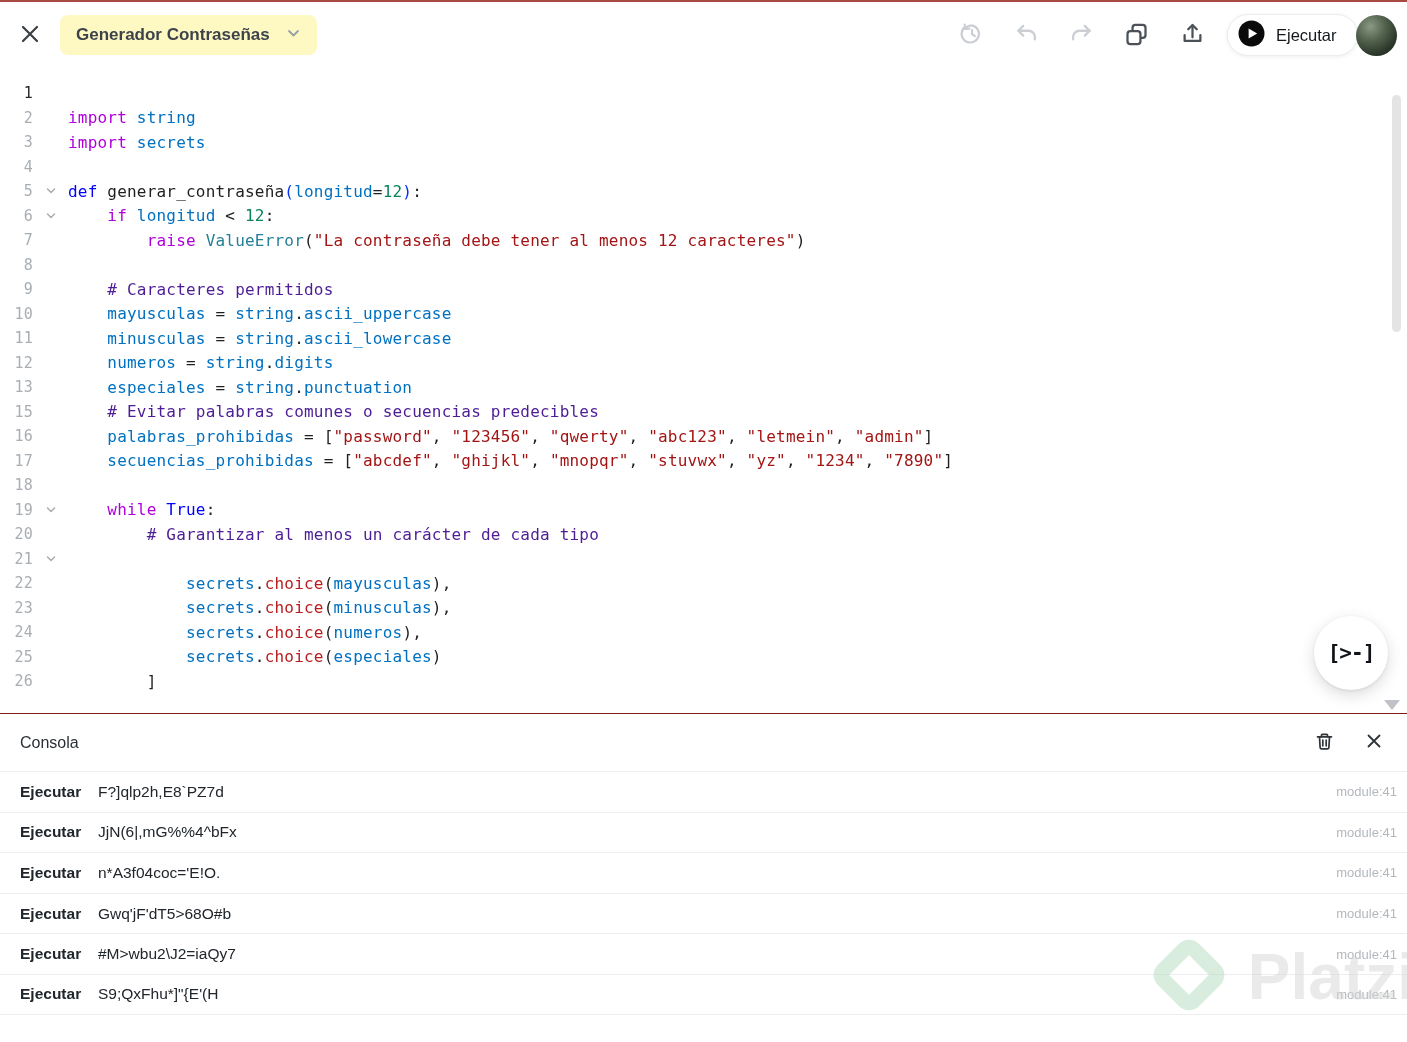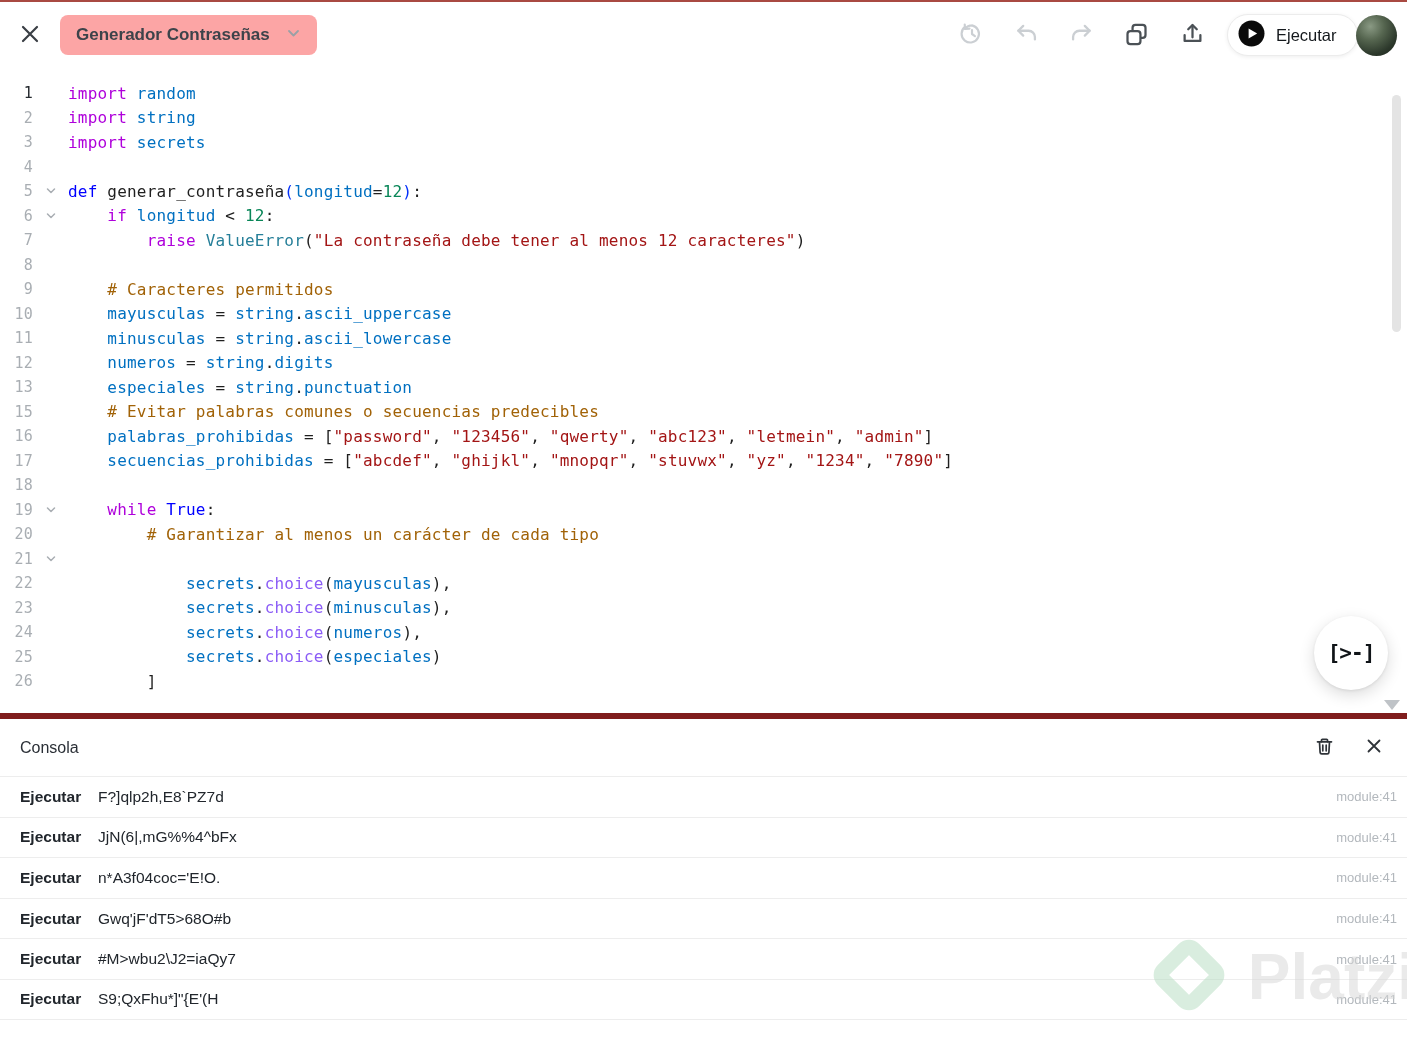--- a/index.html
+++ b/index.html
@@ -8,21 +8,21 @@
     width:1407px; height:1042px; position:relative; overflow:hidden;
     background:#ffffff; font-family:"Liberation Sans", sans-serif;
   }
   
   .top-accent { position:absolute; top:0; left:0; width:1407px; height:2px; background:#a94a42; z-index:10; }
 
   
   .topbar { position:absolute; top:2px; left:0; width:1407px; height:62px; background:#fff; z-index:5; }
   .icon-btn { position:absolute; display:flex; align-items:center; justify-content:center; cursor:pointer; background:none; border:none; padding:0; }
   .close-top { left:17px; top:20px; width:26px; height:26px; }
-  .file-pill { position:absolute; left:60px; top:13px; width:257px; height:40px; background:#fca5a5;
+  .file-pill { position:absolute; left:60px; top:13px; width:257px; height:40px; background:#fef9c3;
     border-radius:8px; display:flex; align-items:center; padding:0 14px 0 16px; cursor:pointer; }
   .file-pill .pill-label { font-size:17px; font-weight:600; color:#3d434a; flex:1; }
   .tb-ic { width:27px; height:27px; top:20px; }
   .run-btn { position:absolute; left:1227px; top:12px; height:42px; padding:0 20px 0 10px;
     background:#fff; border:1px solid #ececec; border-radius:21px; box-shadow:0 1px 4px rgba(0,0,0,.07);
     display:flex; align-items:center; gap:11px; cursor:pointer; }
   .run-btn .run-label { font-size:16.5px; color:#14181c; }
   .avatar { position:absolute; left:1356px; top:13px; width:41px; height:41px; border-radius:50%;
     background:radial-gradient(circle at 35% 28%, #8a9a84 0%, #55654f 35%, #2c382b 70%, #171f17 100%);
     cursor:pointer; overflow:hidden; }
@@ -34,42 +34,42 @@
     font-family:"DejaVu Sans Mono", monospace; font-size:16px; letter-spacing:0.2px; }
   .ln { width:33px; flex:none; text-align:right; color:#a9aeb3; font-size:15px; }
   .ln-active { color:#24292e; }
   .fold { width:35px; flex:none; display:flex; align-items:center; justify-content:center; }
   .code-text { flex:1; color:#1f1f1f; }
   .tk-kw  { color:#AF00DB; }
   .tk-def { color:#0000FF; }
   .tk-var { color:#0070C1; }
   .tk-num { color:#098658; }
   .tk-str { color:#A31515; }
-  .tk-com { color:#a16207; }
-  .tk-fn  { color:#8b5cf6; }
+  .tk-com { color:#4c1d95; }
+  .tk-fn  { color:#b91c1c; }
   .tk-cls { color:#267F99; }
   .tk-prn { color:#0431FA; }
   .tk-txt { color:#1f1f1f; }
 
   .scroll-thumb { position:absolute; left:1392px; top:95px; width:9px; height:237px;
     border-radius:5px; background:#e4e4e4; cursor:pointer; z-index:6; }
   .scroll-down-arrow { position:absolute; left:1384px; top:700px; width:0; height:0;
     border-left:8px solid transparent; border-right:8px solid transparent;
     border-top:10px solid #bfc3c7; cursor:pointer; z-index:6; }
 
   
   .fab { position:absolute; left:1314px; top:616px; width:74px; height:74px; border-radius:50%;
     background:#fff; box-shadow:0 5px 16px rgba(0,0,0,.14), 0 1px 3px rgba(0,0,0,.08);
     display:flex; align-items:center; justify-content:center; cursor:pointer; z-index:8; }
   .fab-glyph { font-family:"DejaVu Sans Mono", monospace; font-size:21px; font-weight:bold;
     color:#101418; letter-spacing:-1px; }
 
   
   .console { position:absolute; top:713px; left:0; width:1407px; height:329px; background:#fff;
-    border-top:6px solid #7f1d1d; z-index:4; }
+    border-top:1px solid #7f1d1d; z-index:4; }
   .console-header { height:57px; display:flex; align-items:center; padding:0 22px 0 20px; }
   .console-title { font-size:16px; color:#2a2f36; }
   .console-actions { margin-left:auto; display:flex; align-items:center; gap:28px; }
   .console-actions .icon-btn { position:static; width:22px; height:22px; }
   .console-row { height:40.6px; border-top:1px solid #ededed; display:flex; align-items:center;
     padding:0 10px 0 20px; font-size:15.5px; cursor:default; }
   .console-row:last-child { border-bottom:1px solid #ededed; }
   .row-label { font-weight:700; color:#21262c; width:70px; flex:none; }
   .row-output { color:#21262c;margin-left:8px; }
   .row-source { margin-left:auto; color:#b3b8bd; font-size:13px; }
@@ -153,21 +153,21 @@
         </svg>
     </span>
     <span class="run-label">Ejecutar</span>
   </button>
 
   <div class="avatar"></div>
 </div>
 
 <div class="editor">
   <div class="code-lines" id="code-lines">
-      <div class="code-line"><span class="ln ln-active">1</span><span class="fold"></span><span class="code-text"><span class="tk-kw">import</span><span class="tk-txt"> </span><span class="tk-var">random</span></span></div>
+      <div class="code-line"><span class="ln ln-active">1</span><span class="fold"></span></div>
       <div class="code-line"><span class="ln">2</span><span class="fold"></span><span class="code-text"><span class="tk-kw">import</span><span class="tk-txt"> </span><span class="tk-var">string</span></span></div>
       <div class="code-line"><span class="ln">3</span><span class="fold"></span><span class="code-text"><span class="tk-kw">import</span><span class="tk-txt"> </span><span class="tk-var">secrets</span></span></div>
       <div class="code-line"><span class="ln">4</span><span class="fold"></span><span class="code-text"></span></div>
       <div class="code-line"><span class="ln">5</span><span class="fold"><svg width="12" height="12" viewBox="0 0 12 12">
             <path d="M2.5 4 L6 7.5 L9.5 4" fill="none" stroke="#a9aeb3" stroke-width="1.5" stroke-linecap="round" stroke-linejoin="round"></path>
           </svg></span><span class="code-text"><span class="tk-def">def</span><span class="tk-txt"> generar_contraseña</span><span class="tk-prn">(</span><span class="tk-var">longitud</span><span class="tk-txt">=</span><span class="tk-num">12</span><span class="tk-prn">)</span><span class="tk-txt">:</span></span></div>
       <div class="code-line"><span class="ln">6</span><span class="fold"><svg width="12" height="12" viewBox="0 0 12 12">
             <path d="M2.5 4 L6 7.5 L9.5 4" fill="none" stroke="#a9aeb3" stroke-width="1.5" stroke-linecap="round" stroke-linejoin="round"></path>
           </svg></span><span class="code-text"><span class="tk-txt">    </span><span class="tk-kw">if</span><span class="tk-txt"> </span><span class="tk-var">longitud</span><span class="tk-txt"> &lt; </span><span class="tk-num">12</span><span class="tk-txt">:</span></span></div>
       <div class="code-line"><span class="ln">7</span><span class="fold"></span><span class="code-text"><span class="tk-txt">        </span><span class="tk-kw">raise</span><span class="tk-txt"> </span><span class="tk-cls">ValueError</span><span class="tk-txt">(</span><span class="tk-str">"La contraseña debe tener al menos 12 caracteres"</span><span class="tk-txt">)</span></span></div>

